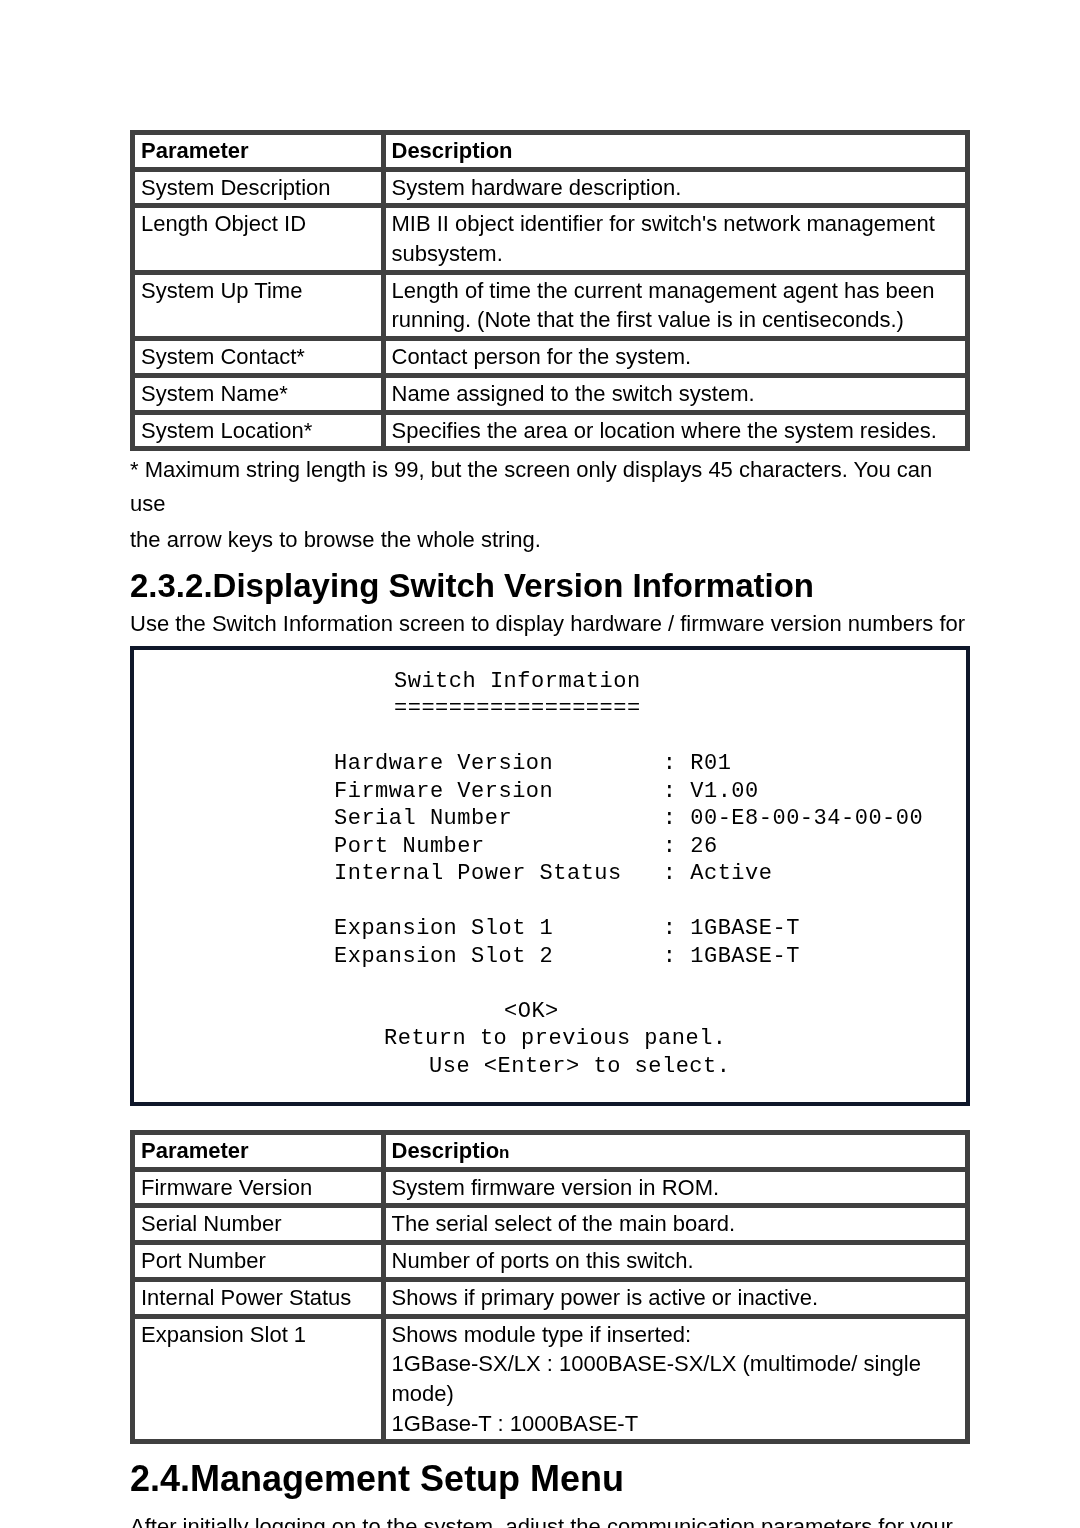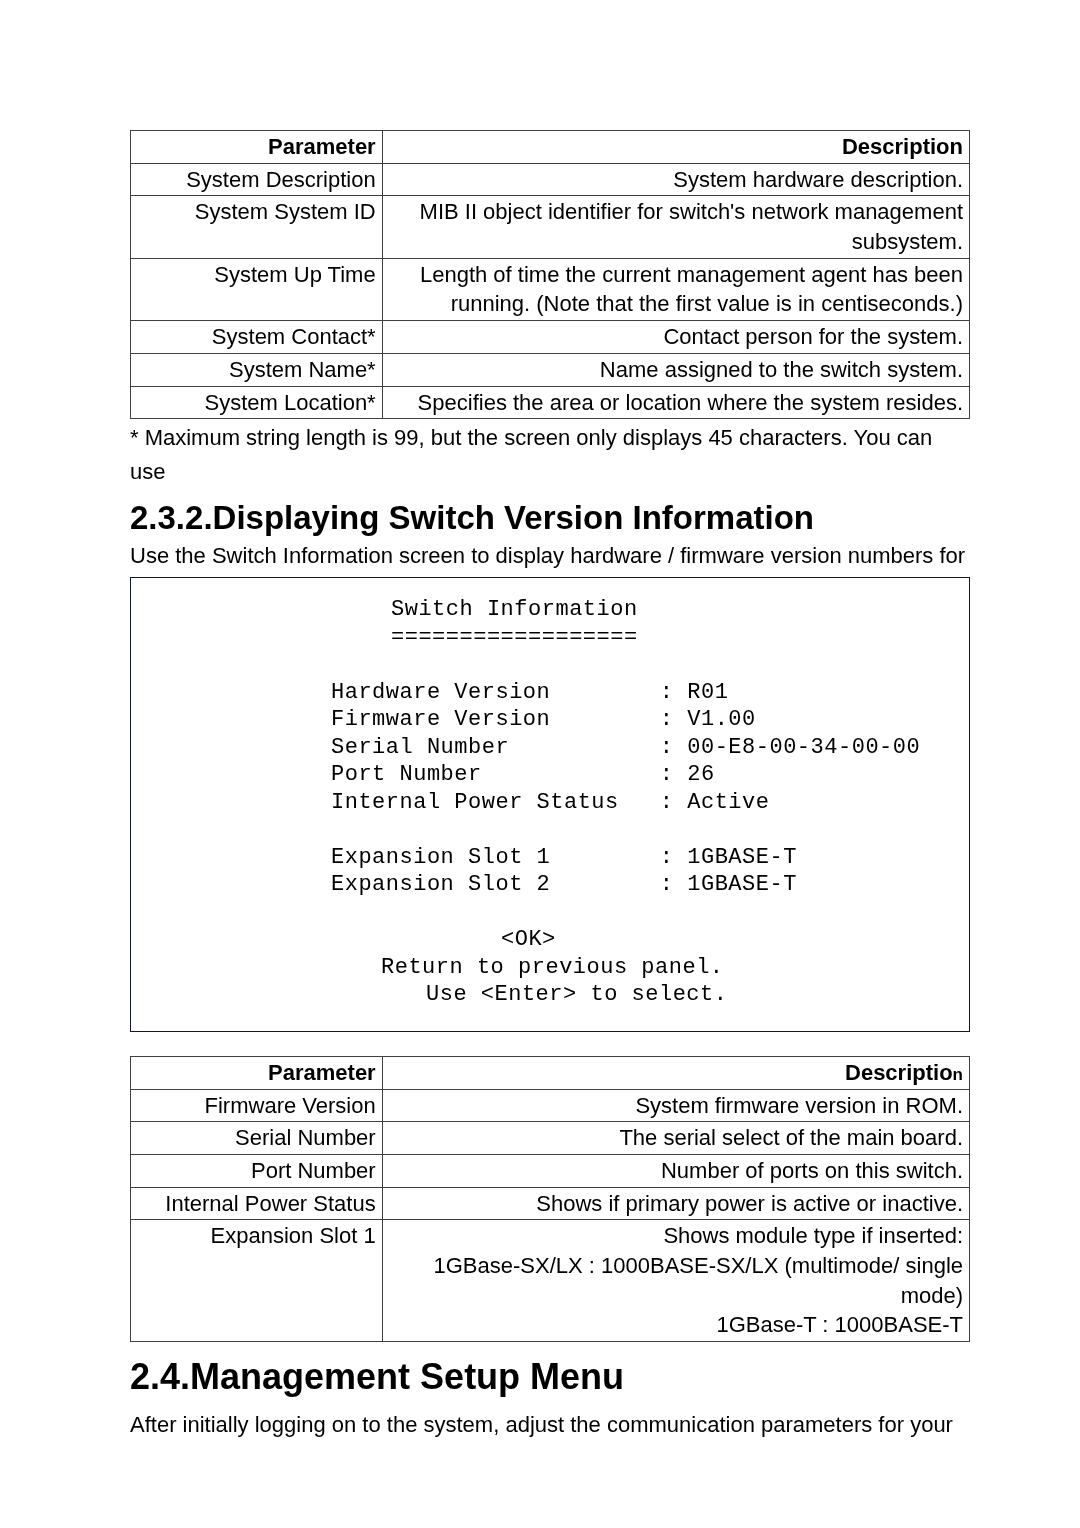--- a/index.html
+++ b/index.html
@@ -17,24 +17,23 @@
   }
   table {
     border-collapse: collapse;
     width: 100%;
     table-layout: fixed;
     font-size: 22px;
     line-height: 1.35;
     margin-bottom: 2px;
   }
   td {
-    border: 1px solid #404040;
-    padding: 1px 6px 1px 24px;
+    border: 5px solid #404040;
+    padding: 1px 6px 1px 6px;
     vertical-align: top;
-    text-align: right;
   }
   .col-param { width: 30%; }
   .col-desc  { width: 70%; }
   .th {
     font-weight: bold;
   }
   p {
     margin: 2px 0 0 0;
     font-size: 22px;
     line-height: 1.55;
@@ -43,21 +42,21 @@
     font-size: 33px;
     font-weight: bold;
     margin: 10px 0 2px 0;
   }
   h2.big {
     font-size: 36px;
     font-weight: bold;
     margin: 14px 0 10px 0;
   }
   .console-box {
-    border: 1px solid #0f172a;
+    border: 4px solid #0f172a;
     margin: 4px 0 24px 0;
     padding: 18px 40px 22px 40px;
   }
   pre.console {
     margin: 0;
     font-family: "Courier New", Courier, monospace;
     font-size: 22px;
     line-height: 1.25;
     white-space: pre;
     letter-spacing: 0.5px;
@@ -83,21 +82,21 @@
     <tbody>
         <tr>
       <td class="th">Parameter</td>
       <td class="th">Description</td>
     </tr>
     <tr>
       <td>System Description</td>
       <td>System hardware description.</td>
     </tr>
     <tr>
-      <td>System System ID</td>
+      <td>Length Object ID</td>
       <td>MIB II object identifier for switch's network management subsystem.</td>
     </tr>
     <tr>
       <td>System Up Time</td>
       <td>Length of time the current management agent has been running. (Note that the first value is in centiseconds.)</td>
     </tr>
     <tr>
       <td>System Contact*</td>
       <td>Contact person for the system.</td>
     </tr>
@@ -106,20 +105,21 @@
       <td>Name assigned to the switch system.</td>
     </tr>
     <tr>
       <td>System Location*</td>
       <td>Specifies the area or location where the system resides.</td>
     </tr>
   </tbody>
     </table>
 
   <p>* Maximum string length is 99, but the screen only displays 45 characters. You can use</p>
+  <p>the arrow keys to browse the whole string.</p>
 
   <h2 class="section">2.3.2.Displaying Switch Version Information</h2>
 
   <p>Use the Switch Information screen to display hardware / firmware version numbers for</p>
 
   <div class="console-box">
     <pre class="console"><span class="title-line">Switch Information</span>
 <span class="under-line">==================</span>
 
 <span class="info-line">Hardware Version        : R01</span>

